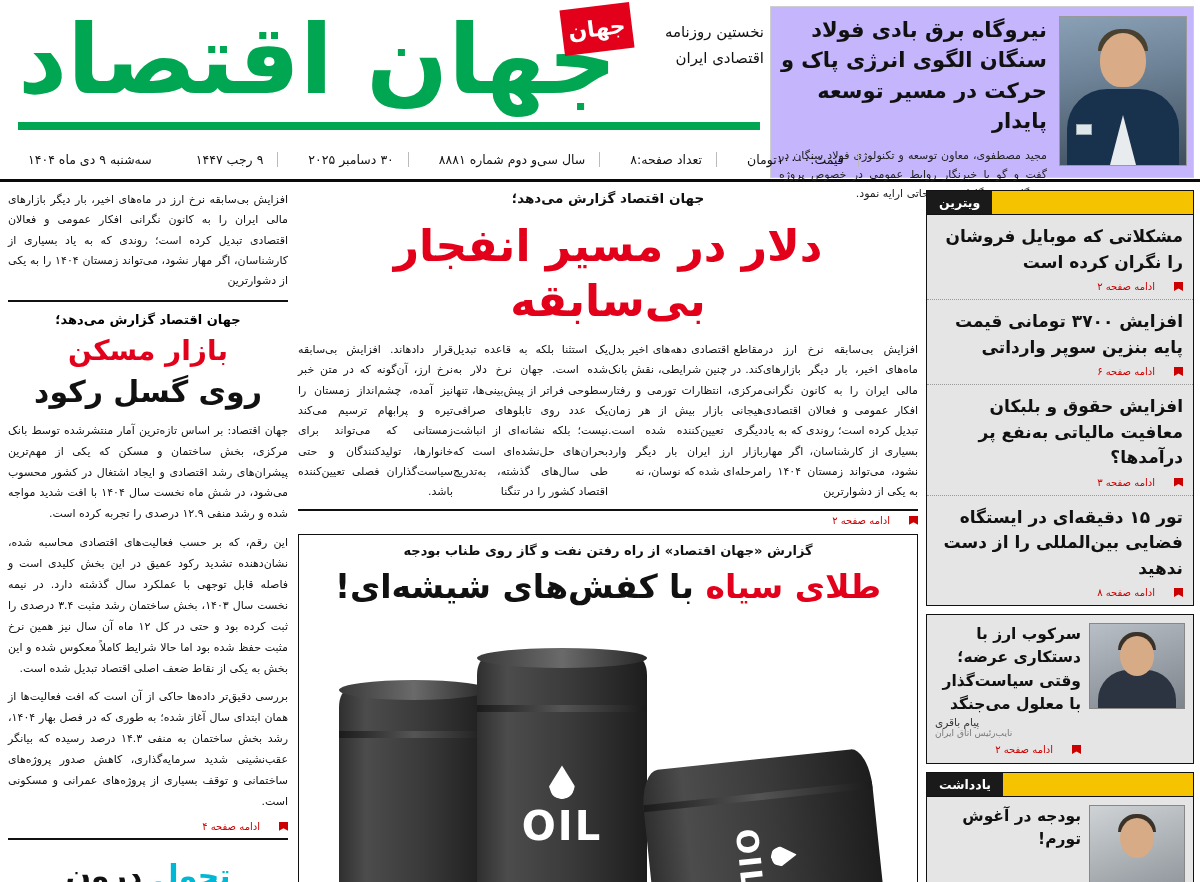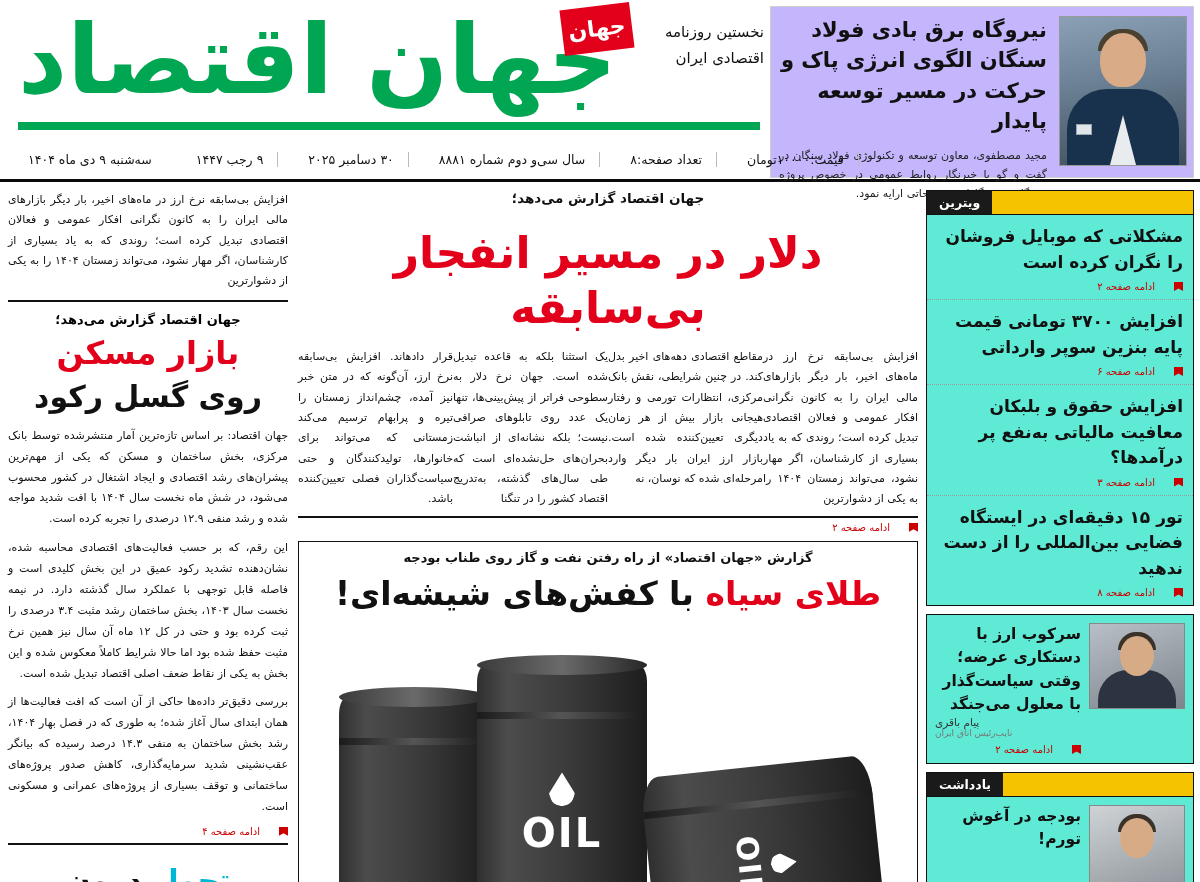--- a/index.html
+++ b/index.html
@@ -108,21 +108,21 @@
     justify-content: flex-start; gap: 16px; padding: 0 14px;
     font-size: 12.5px; color: #111;
   }
   .mh-info .cell { padding: 0 14px; white-space: nowrap; }
   .mh-info .cell + .cell { border-right: 1px solid #bbb; }
 
   
   .sidebar {
     position: absolute; top: 190px; right: 6px; width: 268px;
   }
-  .sb-block { border: 1px solid #111; margin-bottom: 8px; background: #5eead4; }
+  .sb-block { border: 1px solid #111; margin-bottom: 8px; background: #e5e5e5; }
   .sb-tab {
     display: flex; flex-direction: row-reverse; align-items: stretch;
     height: 24px; border-bottom: 1px solid #111;
   }
   .sb-tab .label {
     background: #1a1a1a; color: #fff; font-size: 12.5px; font-weight: 700;
     padding: 0 12px; line-height: 24px;
   }
   .sb-tab .bar { flex: 1; background: #f5c300; }
   .sb-item {
@@ -160,21 +160,21 @@
   
   .center {
     position: absolute; top: 190px; right: 282px; width: 620px;
   }
   .kicker {
     text-align: center; font-size: 13.5px; color: #111; font-weight: 700;
     margin-bottom: 2px;
   }
   .lead-title {
     text-align: center; font-size: 44px; font-weight: 700; color: #e2001a;
-    line-height: 1.25; letter-spacing: -0.5px; margin: 19px 0 12px;
+    line-height: 1.25; letter-spacing: -0.5px; margin: 12px 0 12px;
   }
   .lead-body {
     display: flex; flex-direction: row-reverse; 
     font-size: 11px; line-height: 1.85; color: #111; text-align: justify;
     padding-bottom: 6px; border-bottom: 2px solid #111;
   }
   .lead-body .col { flex: 1; }
   .lead-cont { text-align: left; margin-top: 4px; }
 
   .oil-box {
@@ -219,21 +219,21 @@
   
   .rightcol {
     position: absolute; top: 190px; left: 8px; width: 280px;
   }
   .rc-lead {
     font-size: 11px; line-height: 1.85; text-align: justify; color: #111;
     padding-bottom: 8px; border-bottom: 2px solid #111;
   }
   .rc-kicker { text-align: center; font-size: 13px; font-weight: 700; margin-top: 10px; }
   .rc-title1 {
-    text-align: center; font-size: 32px; font-weight: 700; color: #e2001a;
+    text-align: center; font-size: 28px; font-weight: 700; color: #e2001a;
     margin-top: 6px; line-height: 1.25;
   }
   .rc-title2 {
     text-align: center; font-size: 30px; font-weight: 700; color: #111;
     margin-top: 4px; line-height: 1.3;
   }
   .rc-body {
     margin-top: 10px; font-size: 11px; line-height: 1.9; text-align: justify; color: #111;
   }
   .rc-body p { margin: 0 0 8px; }

